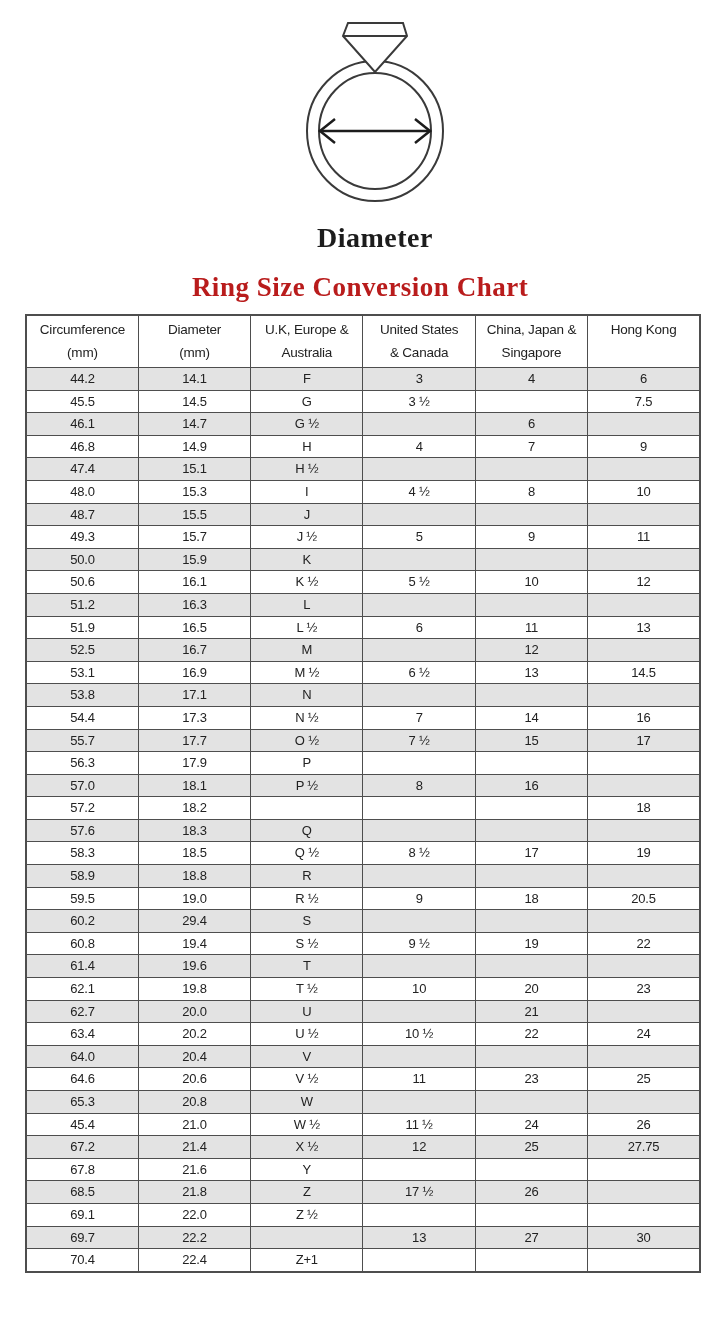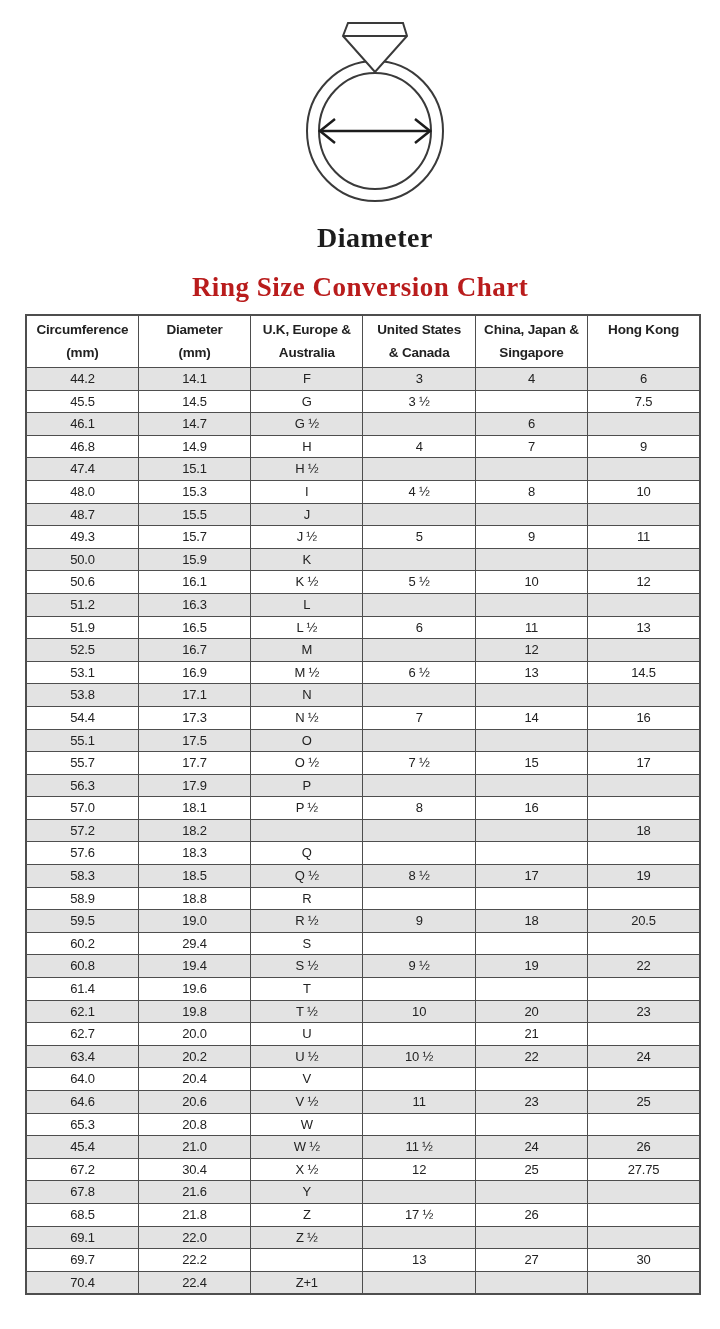--- a/index.html
+++ b/index.html
@@ -45,21 +45,21 @@
     border: 2px solid #4e4e4e;
   }
   table.ring-table th, table.ring-table td {
     border: 1.5px solid #4e4e4e;
     text-align: center;
     padding: 0;
     color: #222222;
     overflow: hidden;
   }
   table.ring-table th {
-    font-weight: 700;
+    font-weight: 400;
     font-size: 13.5px;
     line-height: 1.7;
     height: 48px;
     vertical-align: top;
     padding-top: 3px;
     white-space: pre-line;
     background: #ffffff;
     letter-spacing: -0.2px;
   }
   table.ring-table td {
@@ -235,28 +235,20 @@
         </tr>
         <tr>
           <td>54.4</td>
           <td>17.3</td>
           <td>N ½</td>
           <td>7</td>
           <td>14</td>
           <td>16</td>
         </tr>
         <tr>
-          <td>55.1</td>
-          <td>17.5</td>
-          <td>O</td>
-          <td></td>
-          <td></td>
-          <td></td>
-        </tr>
-        <tr>
           <td>55.7</td>
           <td>17.7</td>
           <td>O ½</td>
           <td>7 ½</td>
           <td>15</td>
           <td>17</td>
         </tr>
         <tr>
           <td>56.3</td>
           <td>17.9</td>
@@ -388,21 +380,21 @@
         <tr>
           <td>45.4</td>
           <td>21.0</td>
           <td>W ½</td>
           <td>11 ½</td>
           <td>24</td>
           <td>26</td>
         </tr>
         <tr>
           <td>67.2</td>
-          <td>30.4</td>
+          <td>21.4</td>
           <td>X ½</td>
           <td>12</td>
           <td>25</td>
           <td>27.75</td>
         </tr>
         <tr>
           <td>67.8</td>
           <td>21.6</td>
           <td>Y</td>
           <td></td>

